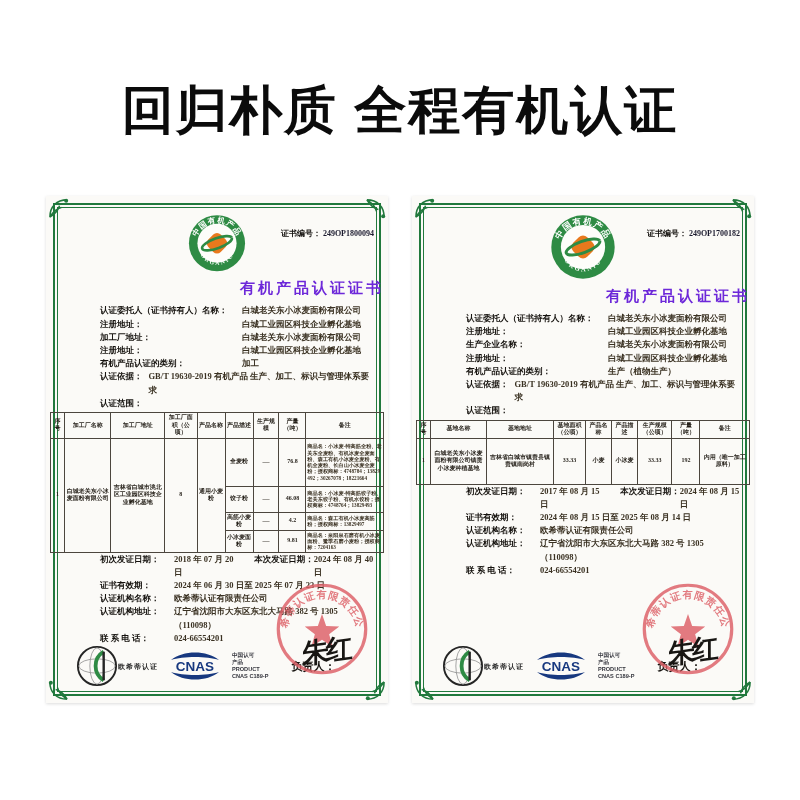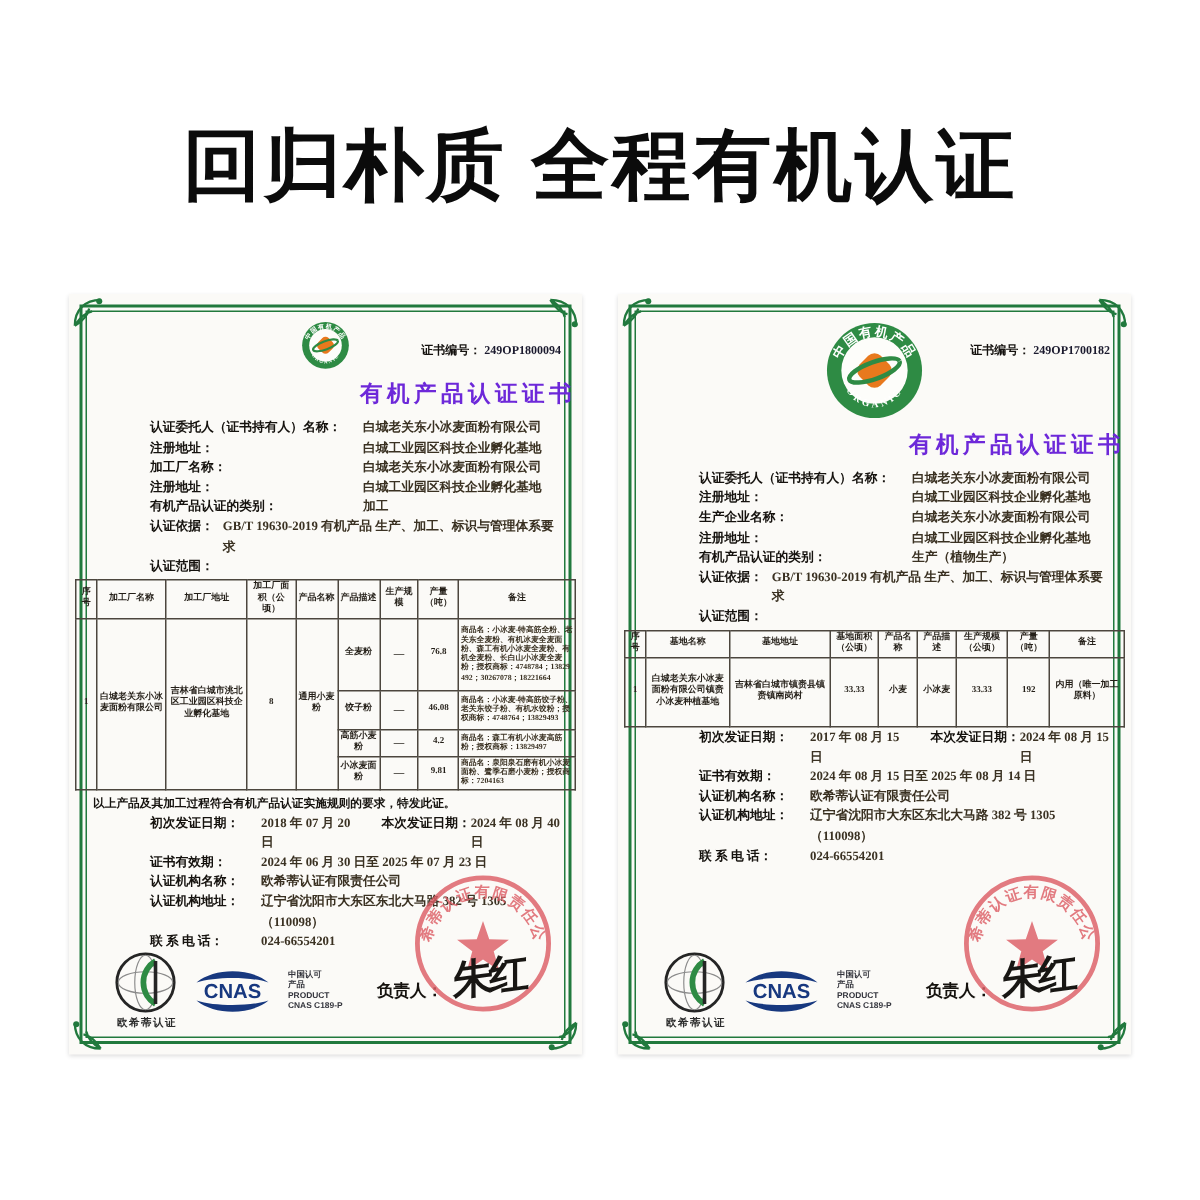--- a/index.html
+++ b/index.html
@@ -42,21 +42,21 @@
   .ctable th,.ctable td{border:1px solid #4c463e;padding:1px;word-break:break-all;vertical-align:middle;font-weight:bold;}
   .ctable td.note{text-align:left;font-size:5.2px;color:#3a3122;line-height:1.2;}
   .ctable td.dash{font-size:7px;}
 
   .statement{margin-top:3px;padding-left:12px;font-size:7.8px;color:#15120e;line-height:12px;}
   .foot{padding:0 10px;font-size:8.5px;}
   .foot .fr .lbl{width:74px;}
   .foot .fr .lbl.auto{width:auto;margin-left:20px;}
 
   .logos{margin-top:auto;display:flex;align-items:center;gap:9px;padding:0 0 10px 26px;position:relative;z-index:2;}
-  .ochidi{display:flex;flex-direction:column;align-items:flex-end;}
+  .ochidi{display:flex;flex-direction:row;align-items:center;}
   .ochidi-label{font-size:7px;color:#2b2b2b;margin-top:1px;letter-spacing:1px;}
   .accr{font-family:"Liberation Sans","DejaVu Sans",sans-serif;font-size:5.6px;line-height:7px;
     color:#33343c;font-weight:bold;}
   .principal{font-size:11px;color:#15120e;margin-left:14px;white-space:nowrap;}
 
   .signature{position:absolute;right:38px;bottom:34px;z-index:6;font-size:27px;color:#181613;
     transform:rotate(-8deg) skewX(-8deg);font-weight:bold;letter-spacing:-3px;}
   .stamp{position:absolute;right:18px;bottom:26px;width:96px;height:96px;z-index:5;opacity:.82;}
 </style>
 </head>
@@ -111,21 +111,21 @@
         <div class="fields">
           <div class="fr fixed">
               <span class="lbl">认证委托人（证书持有人）名称：</span>
               <span class="val">白城老关东小冰麦面粉有限公司</span>
             </div>
           <div class="fr fixed">
               <span class="lbl">注册地址：</span>
               <span class="val">白城工业园区科技企业孵化基地</span>
             </div>
           <div class="fr fixed">
-              <span class="lbl">加工厂名称：</span>
+              <span class="lbl">加工厂地址：</span>
               <span class="val">白城老关东小冰麦面粉有限公司</span>
             </div>
           <div class="fr fixed">
               <span class="lbl">注册地址：</span>
               <span class="val">白城工业园区科技企业孵化基地</span>
             </div>
           <div class="fr fixed">
               <span class="lbl">有机产品认证的类别：</span>
               <span class="val">加工</span>
             </div>
@@ -187,21 +187,20 @@
           </tr>
           <tr style="height:22px">
             <td>小冰麦面粉</td>
             <td class="dash">—</td>
             <td>9.81</td>
             <td class="note">商品名：泉阳泉石磨有机小冰麦面粉、鹭季石磨小麦粉；授权商标：7204163</td>
           </tr>
         </tbody>
           </table>
 
-        <div class="statement">以上产品及其加工过程符合有机产品认证实施规则的要求，特发此证。</div>
 
         <div class="foot">
           <div class="fr">
             <span class="lbl">初次发证日期：</span>
               <span class="val">2018 年 07 月 20 日</span>
             <span class="lbl auto">本次发证日期：</span>
               <span class="val">2024 年 08 月 40 日</span>
           </div>
           <div class="fr">
               <span class="lbl">证书有效期：</span>

